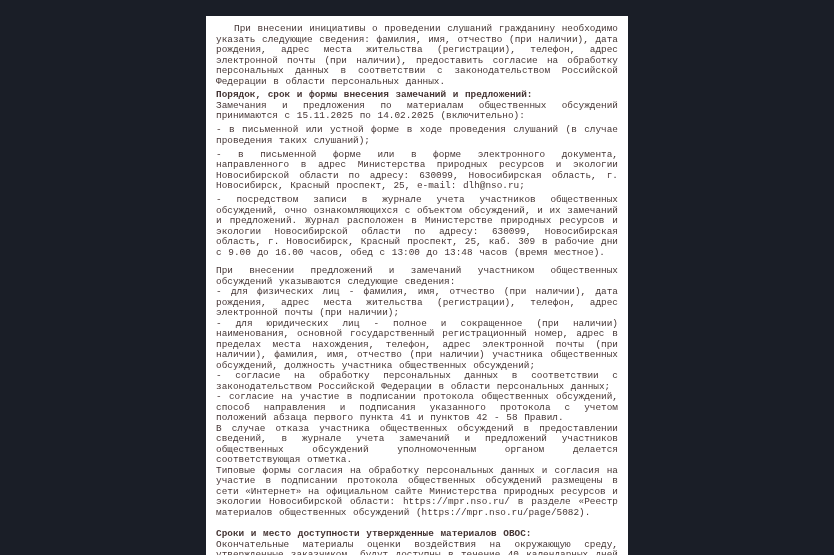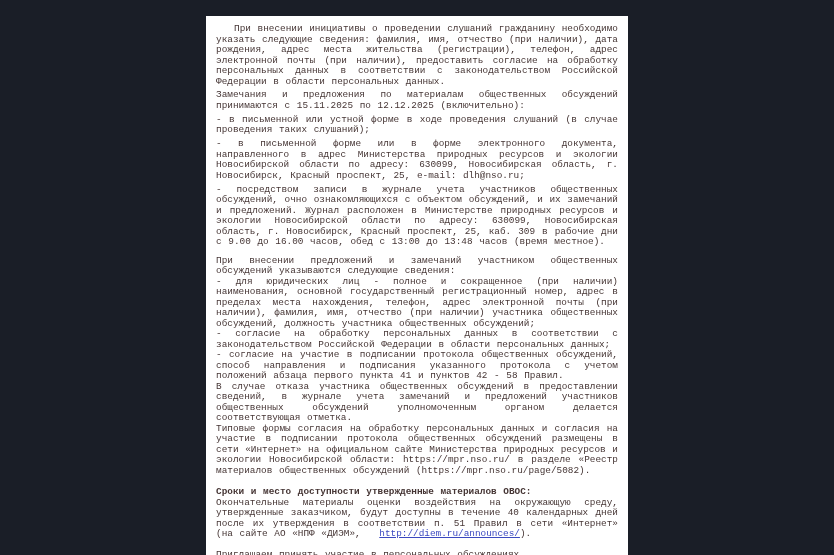--- a/index.html
+++ b/index.html
@@ -69,31 +69,33 @@
 </style>
 </head>
 <body>
 
 <div class="viewport">
   <div class="paper">
     <div class="doc">
 
       <p class="p-intro">При внесении инициативы о проведении слушаний гражданину необходимо указать следующие сведения: фамилия, имя, отчество (при наличии), дата рождения, адрес места жительства (регистрации), телефон, адрес электронной почты (при наличии), предоставить согласие на обработку персональных данных в соответствии с законодательством Российской Федерации в области персональных данных.</p>
 
+      <p class="heading">Порядок, срок и формы внесения замечаний и предложений:</p>
 
-      <p>Замечания и предложения по материалам общественных обсуждений принимаются с 15.11.2025 по 12.12.2025 (включительно):</p>
+      <p>Замечания и предложения по материалам общественных обсуждений принимаются с 15.11.2025 по 14.02.2025 (включительно):</p>
 
       <p class="item">- в письменной или устной форме в ходе проведения слушаний (в случае проведения таких слушаний);</p>
 
       <p class="item">- в письменной форме или в форме электронного документа, направленного в адрес Министерства природных ресурсов и экологии Новосибирской области по адресу: 630099, Новосибирская область, г. Новосибирск, Красный проспект, 25, e-mail: dlh@nso.ru;</p>
 
       <p class="item">- посредством записи в журнале учета участников общественных обсуждений, очно ознакомляющихся с объектом обсуждений, и их замечаний и предложений. Журнал расположен в Министерстве природных ресурсов и экологии Новосибирской области по адресу: 630099, Новосибирская область, г. Новосибирск, Красный проспект, 25, каб. 309 в рабочие дни с 9.00 до 16.00 часов, обед с 13:00 до 13:48 часов (время местное).</p>
 
       <p class="gap-blank">При внесении предложений и замечаний участником общественных обсуждений указываются следующие сведения:</p>
 
+      <p>- для физических лиц - фамилия, имя, отчество (при наличии), дата рождения, адрес места жительства (регистрации), телефон, адрес электронной почты (при наличии);</p>
 
       <p>- для юридических лиц - полное и сокращенное (при наличии) наименования, основной государственный регистрационный номер, адрес в пределах места нахождения, телефон, адрес электронной почты (при наличии), фамилия, имя, отчество (при наличии) участника общественных обсуждений, должность участника общественных обсуждений;</p>
 
       <p>- согласие на обработку персональных данных в соответствии с законодательством Российской Федерации в области персональных данных;</p>
 
       <p>- согласие на участие в подписании протокола общественных обсуждений, способ направления и подписания указанного протокола с учетом положений абзаца первого пункта 41 и пунктов 42 - 58 Правил.</p>
 
       <p>В случае отказа участника общественных обсуждений в предоставлении сведений, в журнале учета замечаний и предложений участников общественных обсуждений уполномоченным органом делается соответствующая отметка.</p>
 
       <p>Типовые формы согласия на обработку персональных данных и согласия на участие в подписании протокола общественных обсуждений размещены в сети «Интернет» на официальном сайте Министерства природных ресурсов и экологии Новосибирской области: https://mpr.nso.ru/ в разделе «Реестр материалов общественных обсуждений (https://mpr.nso.ru/page/5082).</p>

